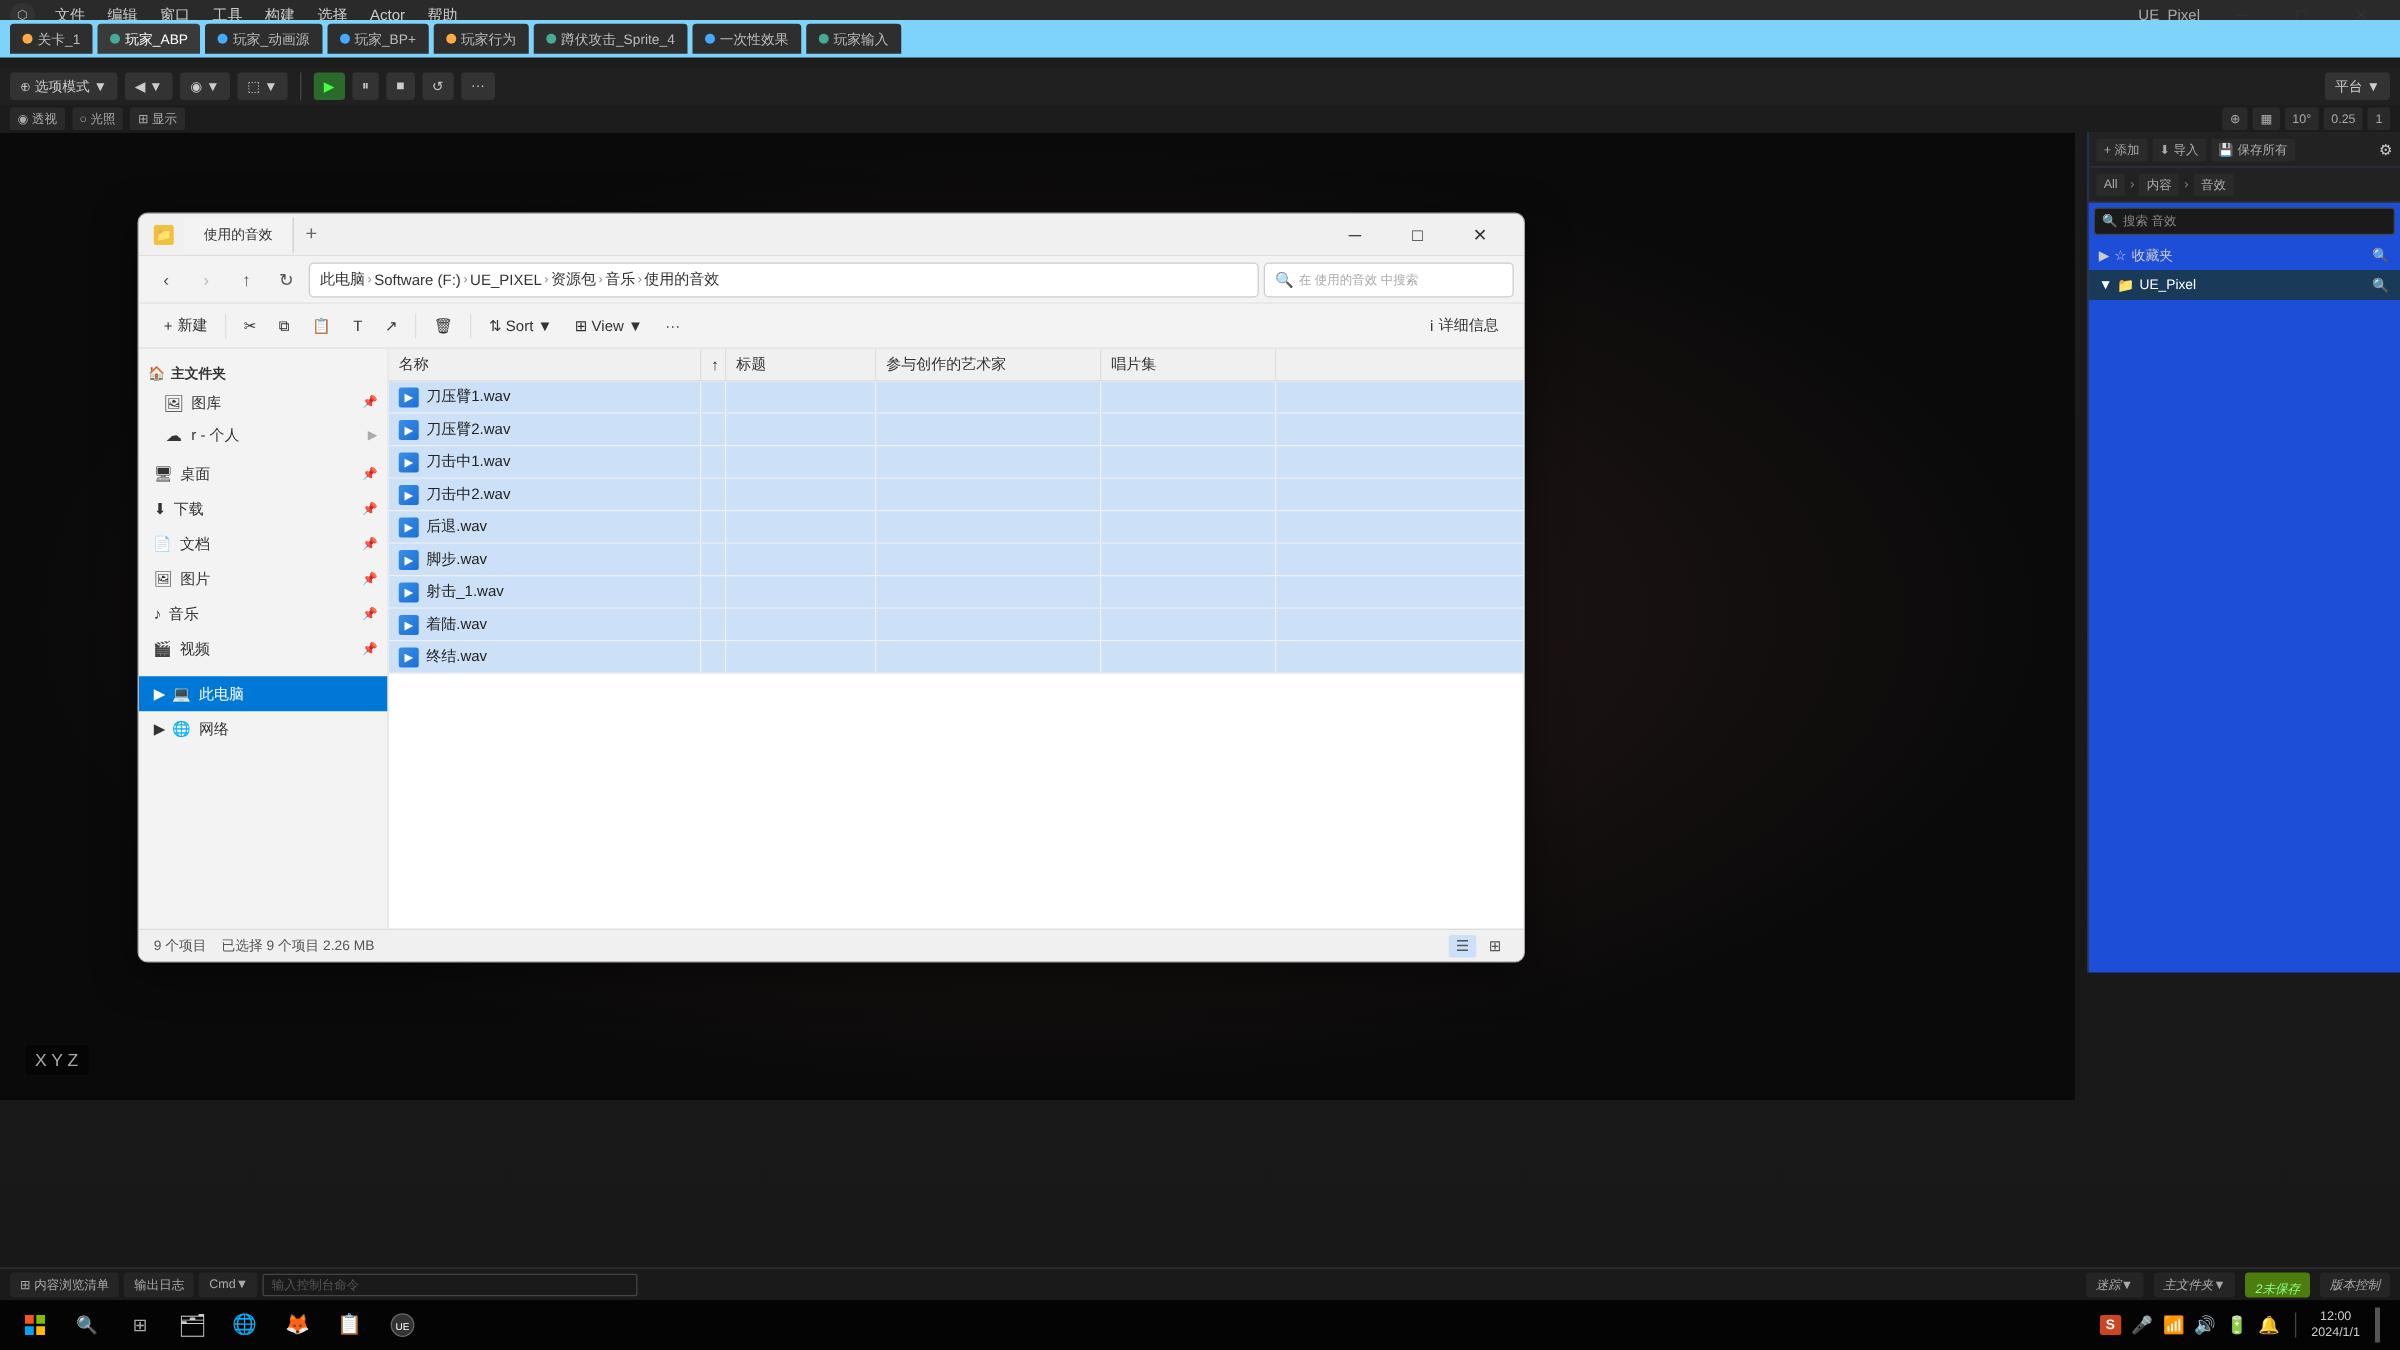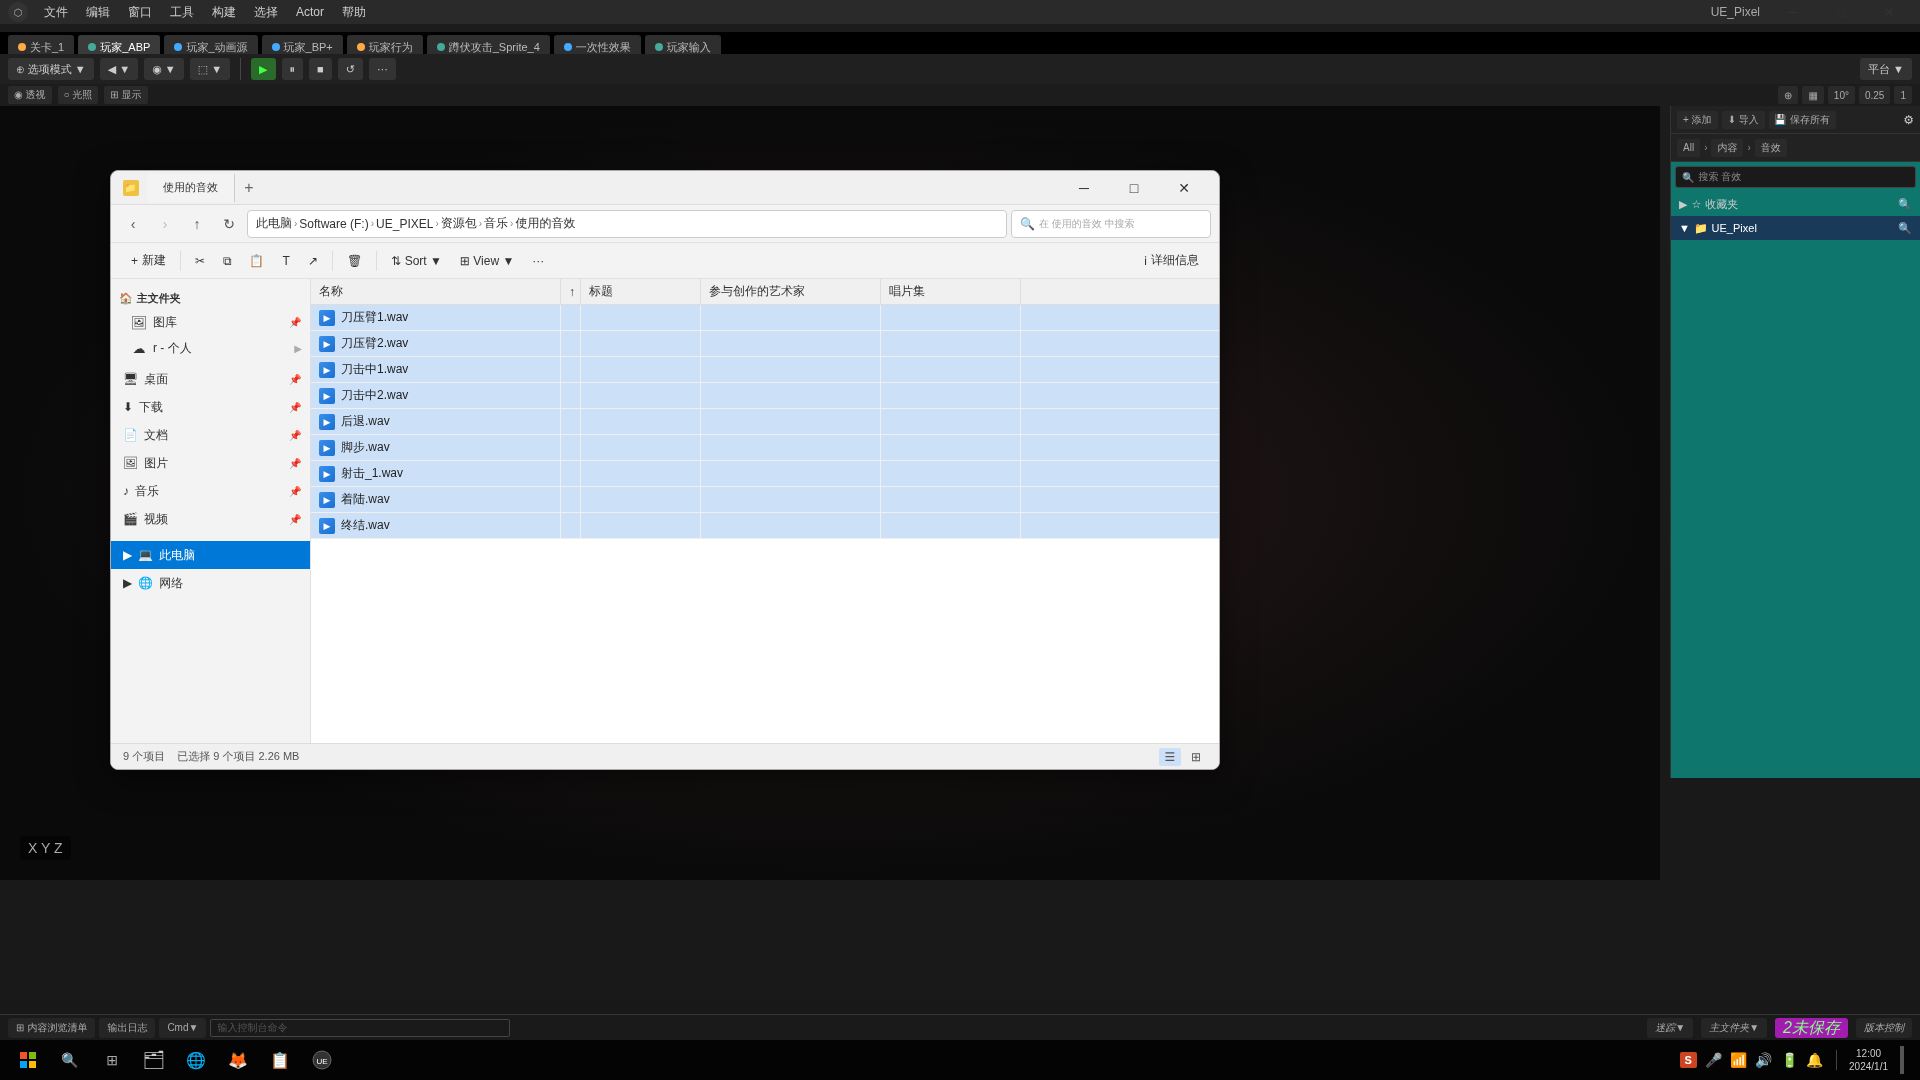--- a/index.html
+++ b/index.html
@@ -45,23 +45,23 @@
     .menu-item {
       padding: 2px 8px;
       color: #ccc;
       font-size: 12px;
       cursor: pointer;
     }
 
     
     .toolbar-2 {
       position: absolute;
-      top: 32px; left: 0; right: 0;
+      top: 16px; left: 0; right: 0;
       height: 30px;
-      background: #000000;
+      background: #7dd3fc;
       display: flex;
       align-items: center;
       padding: 0 8px;
       gap: 4px;
       z-index: 100;
     }
     .tab-item {
       height: 24px;
       padding: 0 10px;
       background: #2e2e2e;
@@ -129,21 +129,21 @@
       color: #aaa;
       cursor: pointer;
     }
 
     
     .right-panel {
       position: absolute;
       top: 78px; right: 0;
       width: 250px;
       height: 700px;
-      background: #0f766e;
+      background: #1d4ed8;
       border-left: 1px solid #333;
       z-index: 50;
     }
     .panel-header {
       height: 28px;
       background: #252525;
       display: flex;
       align-items: center;
       padding: 0 8px;
       gap: 4px;
@@ -567,24 +567,24 @@
     .ue-bottom-right {
       margin-left: auto;
       display: flex;
       align-items: center;
       gap: 8px;
       font-style: italic;
     }
     .ue-bottom-save {
       height: 20px;
       padding: 0 8px;
-      background: #a21caf;
+      background: #4d7c0f;
       border-radius: 3px;
-      display: flex; align-items: flex-start;
-      font-size: 16px;
+      display: flex; align-items: flex-end;
+      font-size: 10px;
       color: #8f8;
       cursor: pointer;
       gap: 3px;
     }
   </style>
 </head>
 <body>
 
 <div class="ue-background"></div>
 

